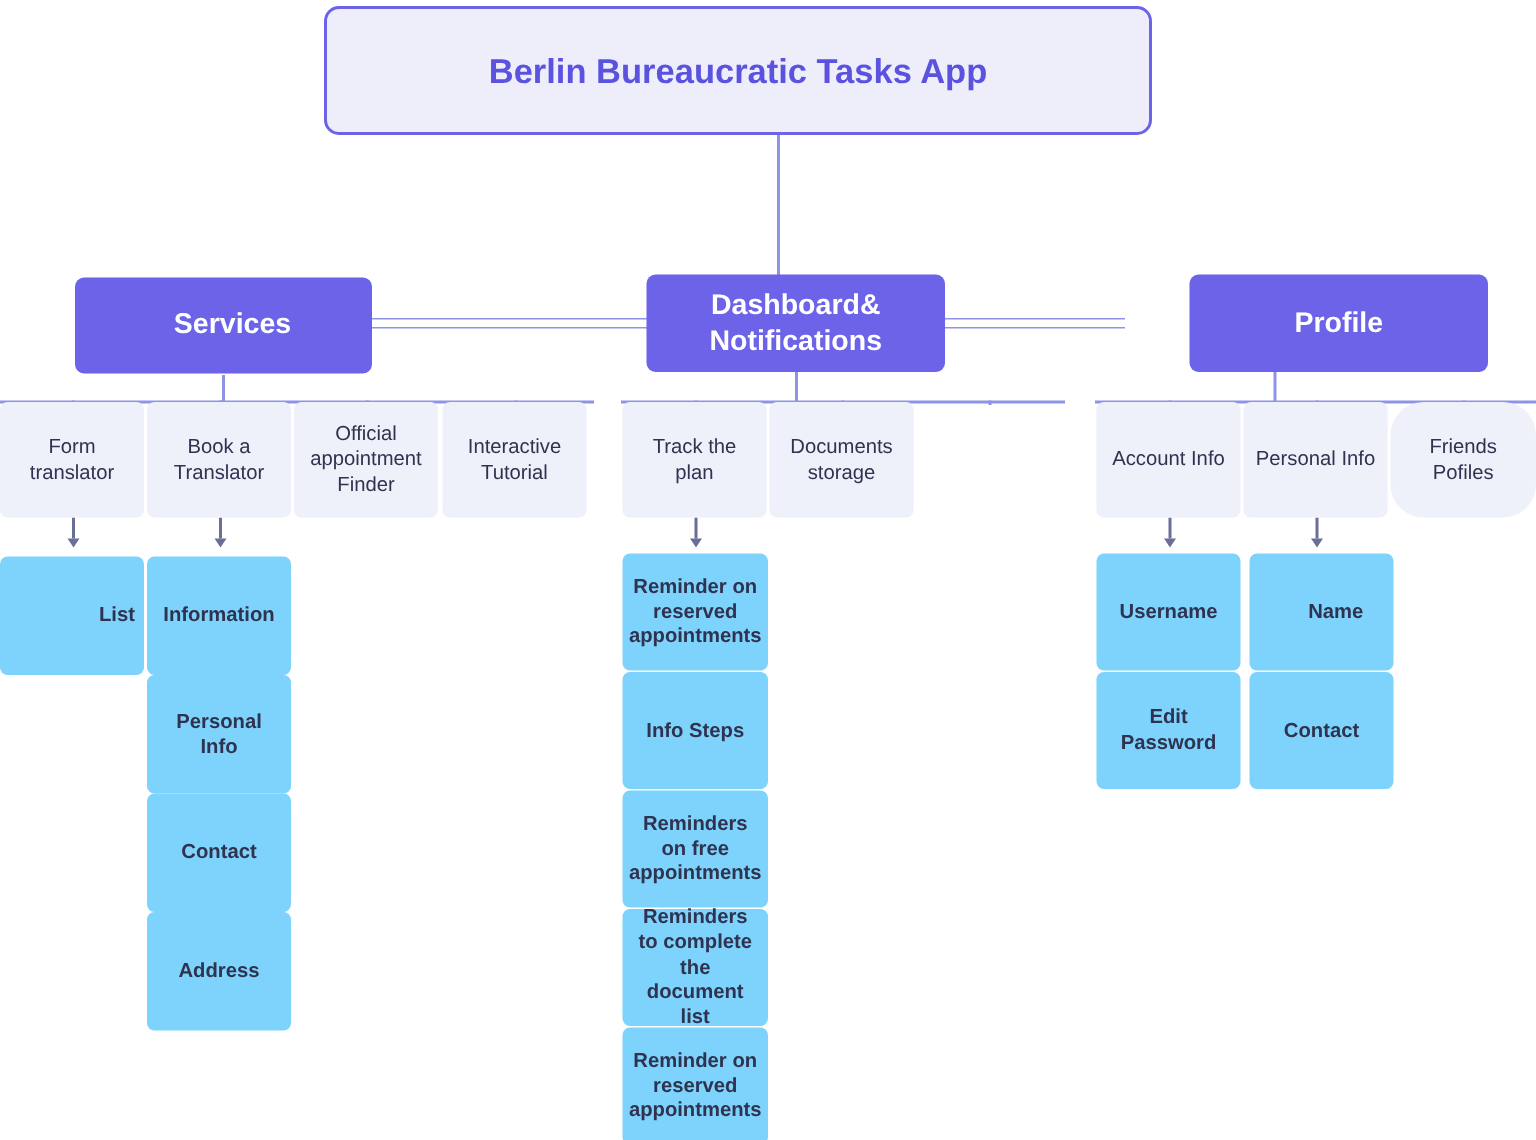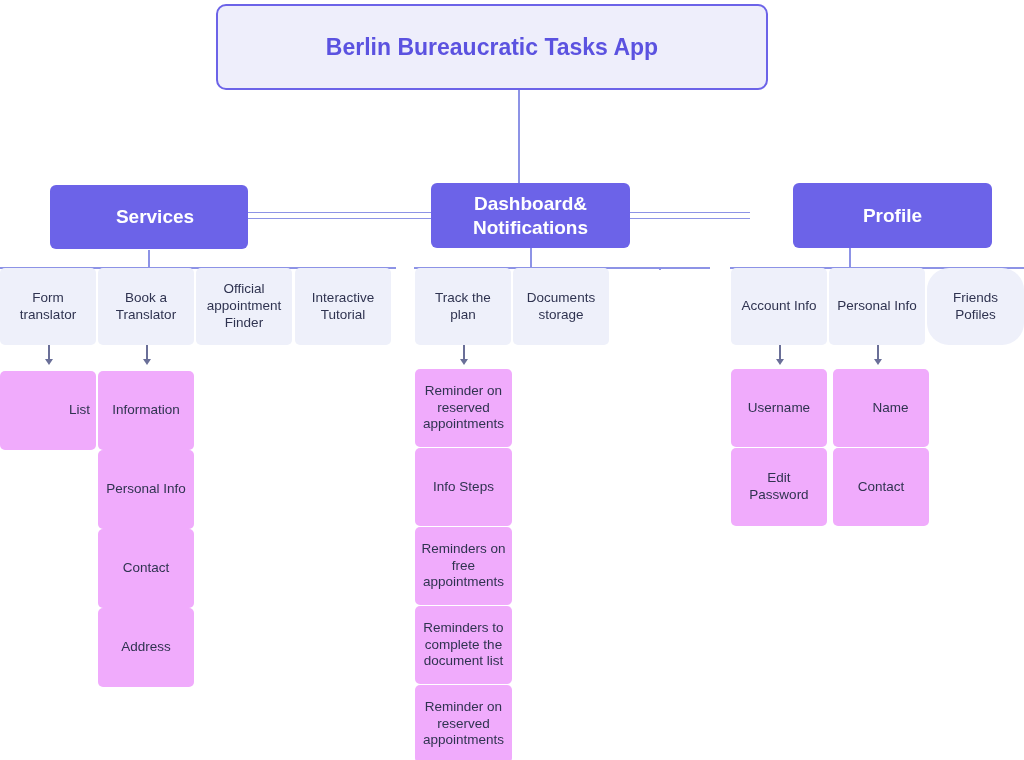--- a/index.html
+++ b/index.html
@@ -48,24 +48,25 @@
   }
   
   .lvl2 {
     background: #eef0fa;
     color: #2f3350;
     font-size: 13.5px;
     border-radius: 5px;
   }
   
   .lvl3 {
-    background: #f0abfc;
+    background: #7dd3fc;
     color: #2f3350;
     font-size: 13.5px;
     border-radius: 5px;
+    font-weight: bold;
   }
   .node .txt {
     padding: 0 6px;
     white-space: pre-line;
   }
   
   .ln {
     position: absolute;
     background: #8d93e6;
   }

